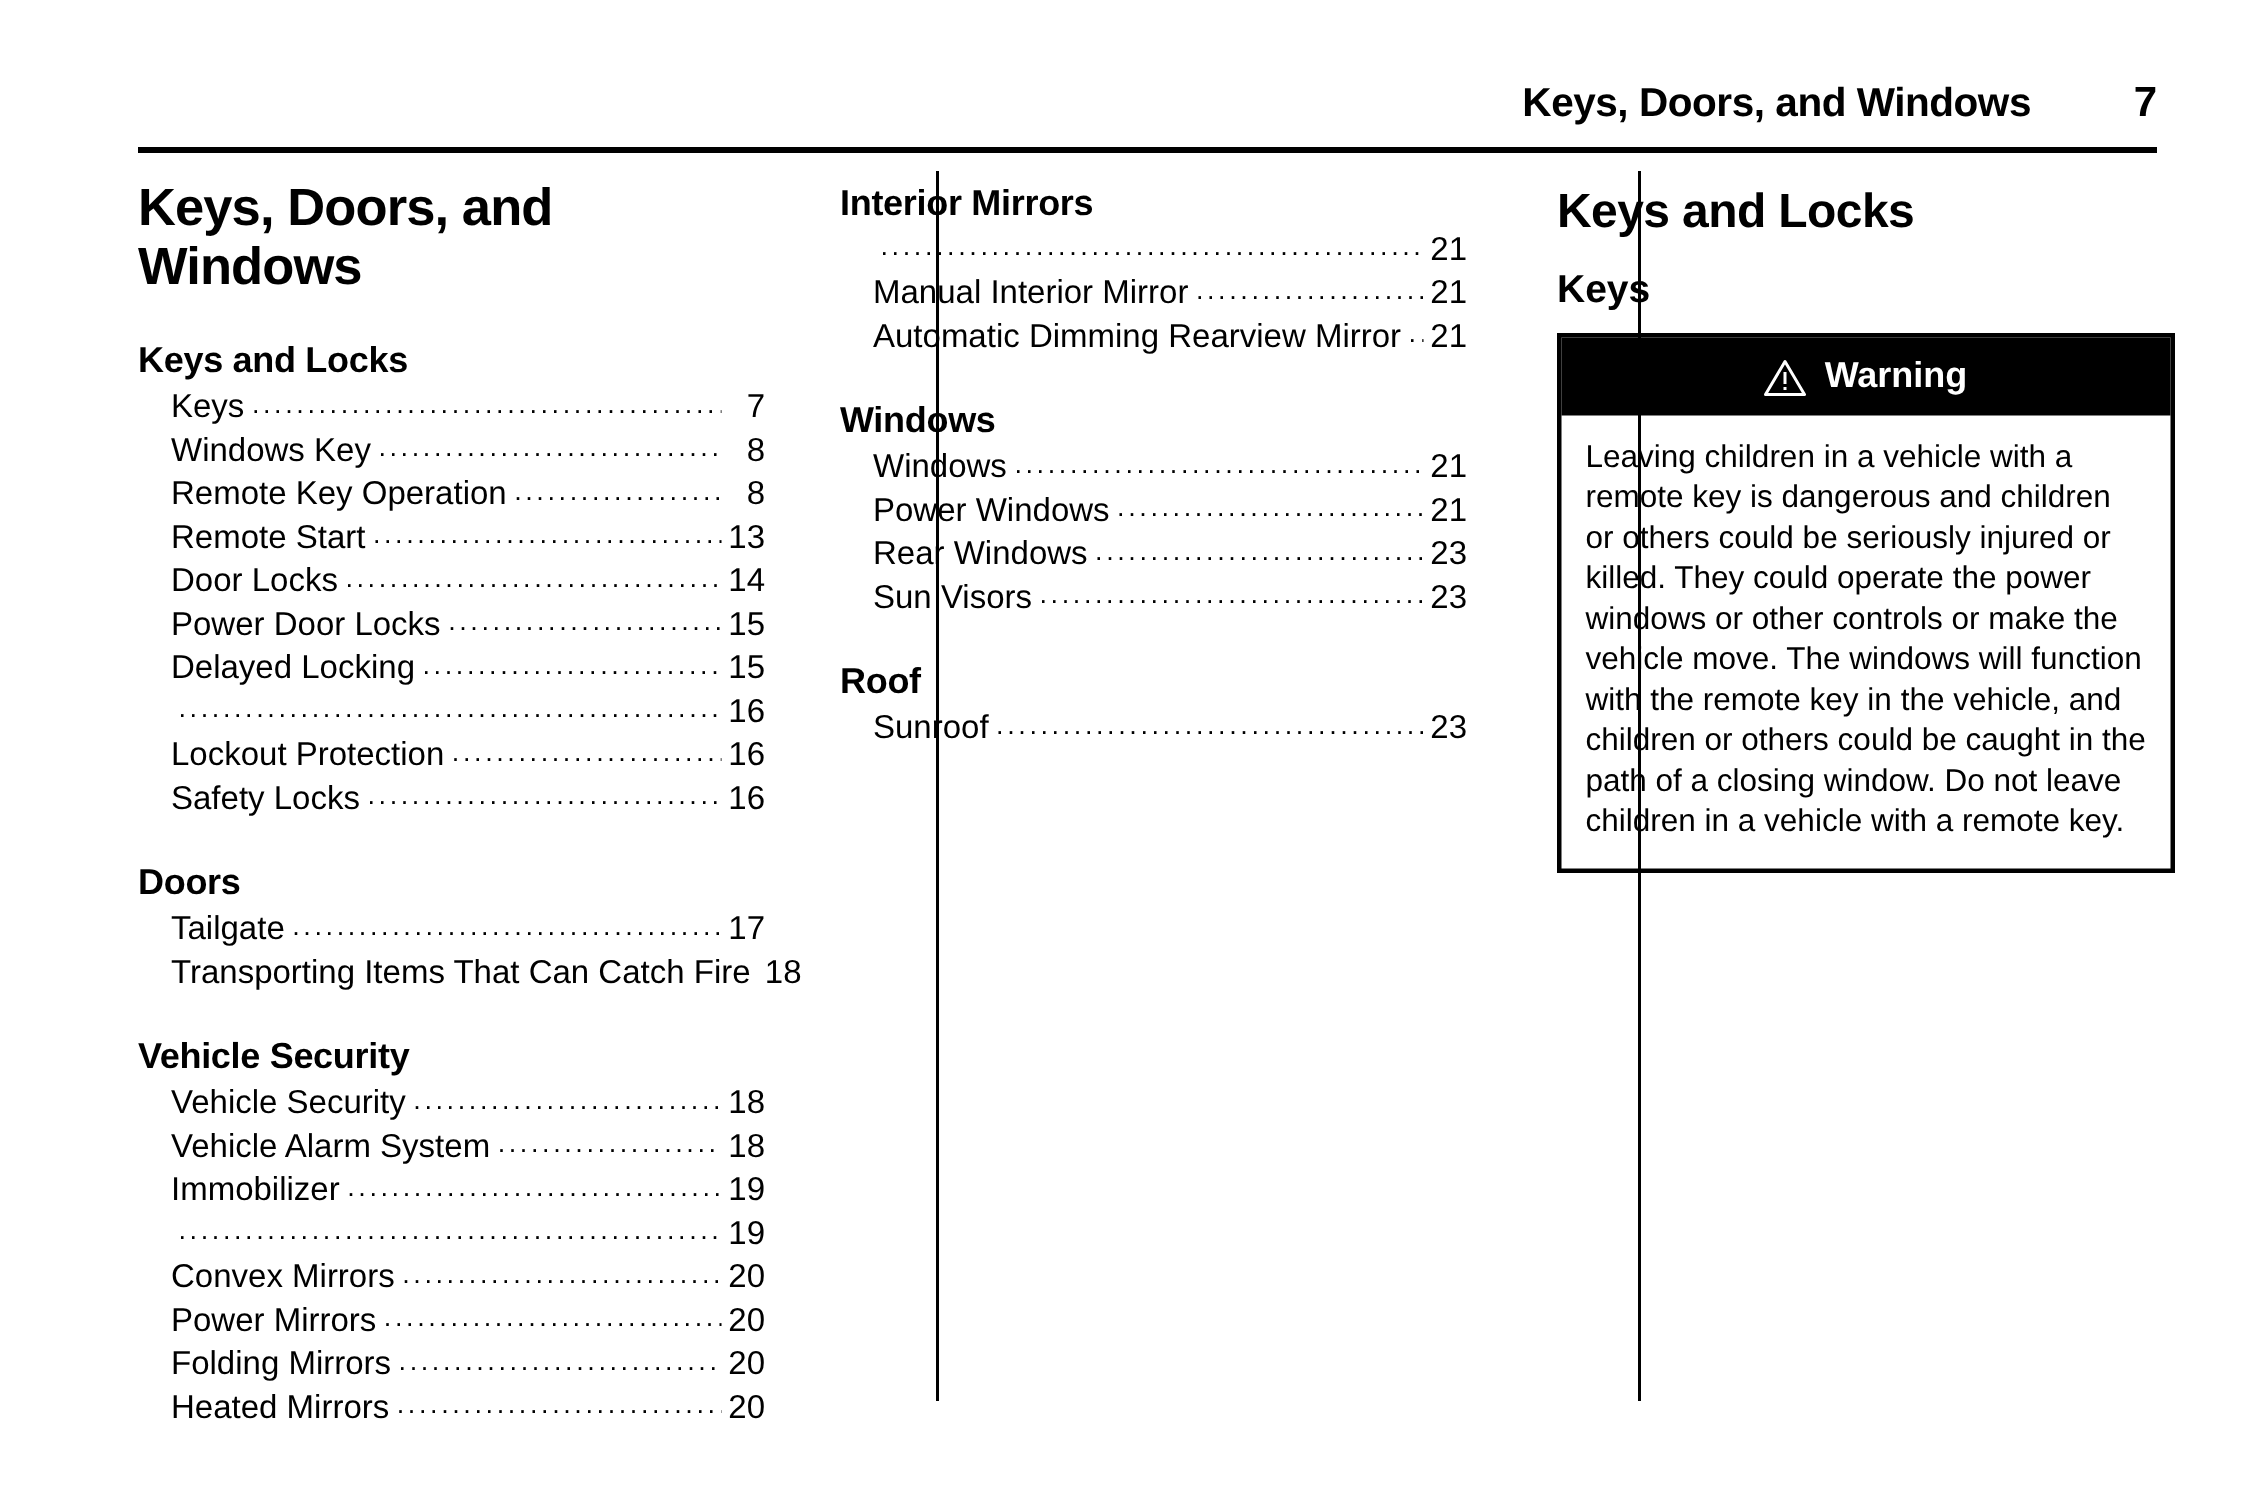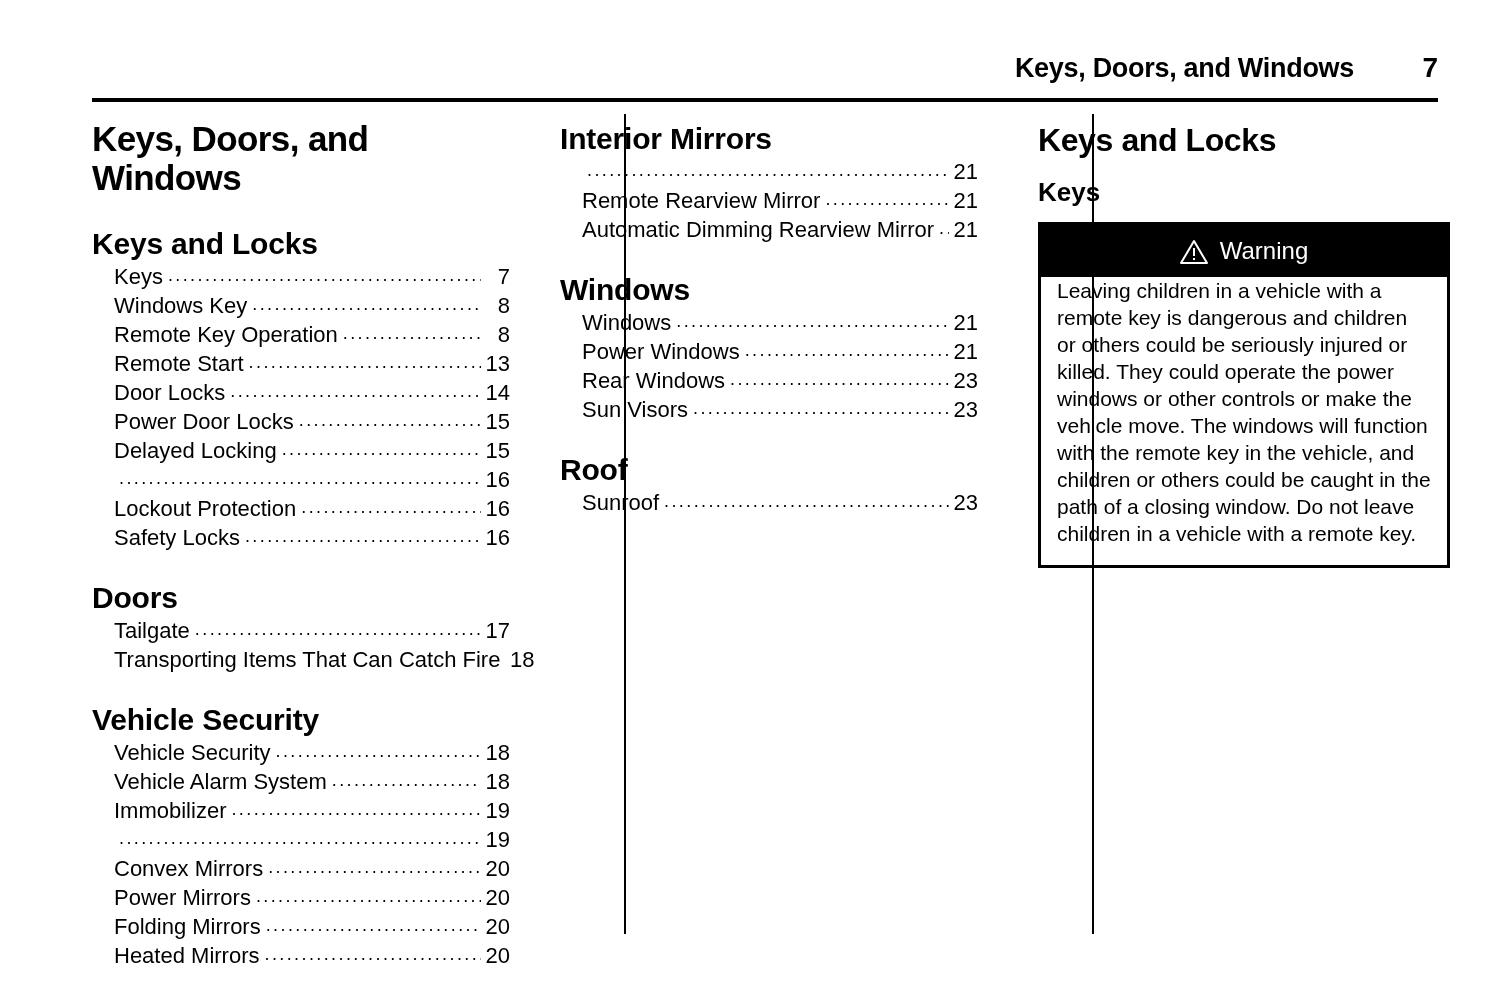--- a/index.html
+++ b/index.html
@@ -81,21 +81,21 @@
 
   
   .doc-title {
     font-size: 35px;
     font-weight: bold;
     letter-spacing: -0.6px;
     margin: 6px 0 0 0;
     line-height: 1.1;
   }
   .section-head {
-    font-size: 30px;
+    font-size: 24px;
     font-weight: bold;
     letter-spacing: -0.2px;
     margin: 28px 0 2px 0;
   }
   .section-head.first { margin-top: 30px; }
   .col-2 .section-head.first { margin-top: 8px; }
 
   
   .toc-entry {
     display: flex;
@@ -143,29 +143,29 @@
     background: #000;
     color: #fff;
     height: 52px;
     display: flex;
     align-items: center;
     justify-content: center;
     gap: 12px;
   }
   .warning-bar .w-label {
     font-size: 24px;
-    font-weight: normal;
+    font-weight: bold;
   }
   .warning-tri {
     display: inline-block;
     width: 28px;
     height: 25px;
   }
   .warning-body {
-    padding: 0 16px 18px 16px;
+    padding: 14px 16px 18px 16px;
     font-size: 21px;
     line-height: 27px;
     border-radius: 17px;
   }
 </style>
 </head>
 <body>
 
 <div class="page">
 
@@ -289,21 +289,21 @@
       </div>
     </div>
 
     <div class="col col-2">
       <h2 class="section-head first">Interior Mirrors</h2>
       <div class="toc-entry">
         <span class="toc-dots">............................................................................................................</span>
         <span class="toc-page">21</span>
       </div>
       <div class="toc-entry">
-        <span class="toc-label">Remote Rearview Mirror</span>
+        <span class="toc-label">Manual Interior Mirror</span>
         <span class="toc-dots">............................................................................................................</span>
         <span class="toc-page">21</span>
       </div>
       <div class="toc-entry">
         <span class="toc-label">Automatic Dimming Rearview Mirror</span>
         <span class="toc-dots">............................................................................................................</span>
         <span class="toc-page">21</span>
       </div>
 
       <h2 class="section-head">Windows</h2>

